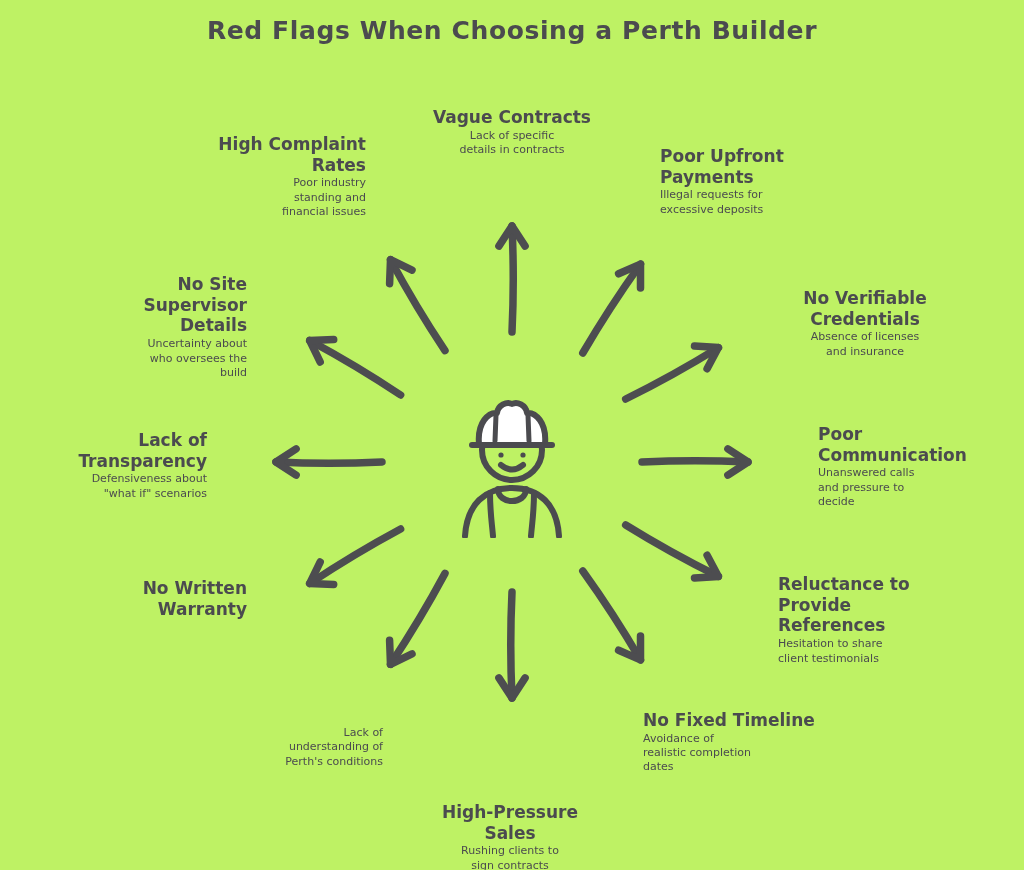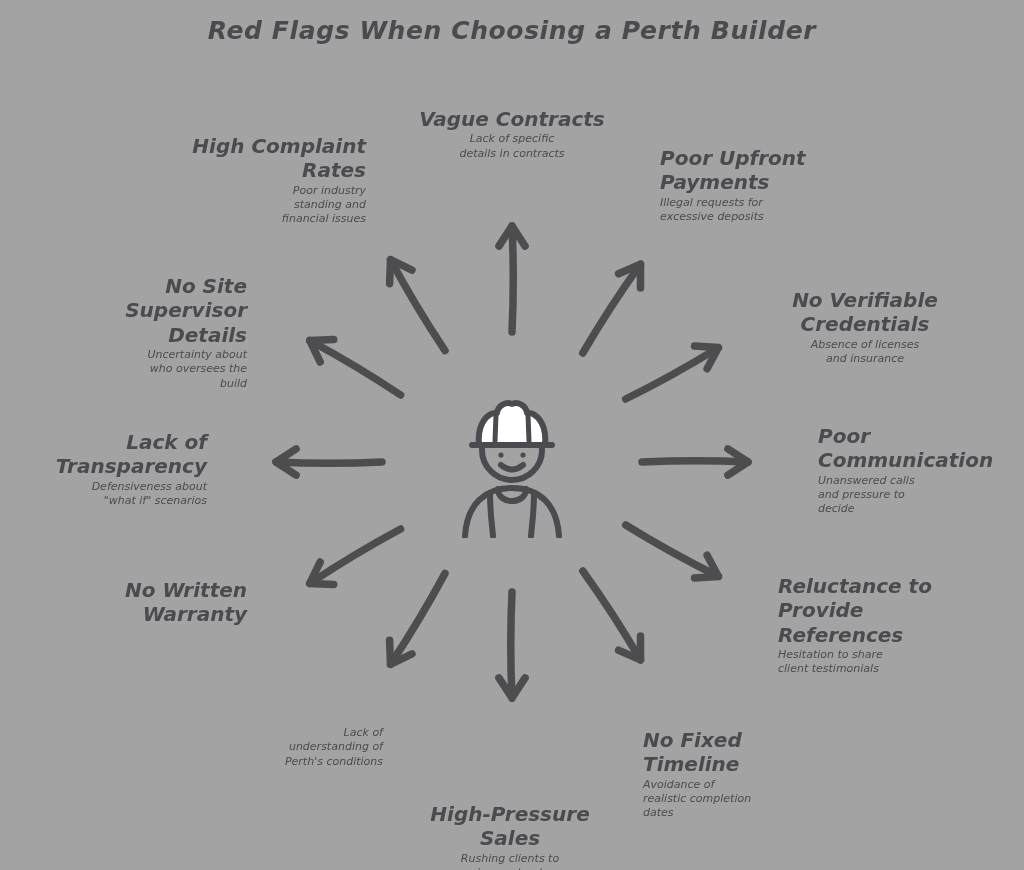--- a/index.html
+++ b/index.html
@@ -2,24 +2,23 @@
 <html><head>
 <meta charset="utf-8">
 <style>
   * { margin: 0; padding: 0; box-sizing: border-box; }
   html, body { background: #ffffff; }
   body { font-family: "DejaVu Sans", "Liberation Sans", sans-serif; }
   .canvas {
     position: relative;
     width: 1024px;
     height: 870px;
-    background: #a3a3a3;
+    background: #bef264;
     overflow: hidden;
     color: #4b4b4f;
-    font-style: italic;
   }
   .main-title {
     position: absolute;
     top: 16px;
     left: 0;
     width: 1024px;
     text-align: center;
     font-size: 25px;
     font-weight: bold;
     letter-spacing: 0.6px;
@@ -33,40 +32,40 @@
   .builder-icon-svg {
     position: absolute;
     left: 437px;
     top: 388px;
     width: 150px;
     height: 150px;
   }
   .node { position: absolute; color: #4b4b4f; }
   .node-title {
     font-weight: bold;
-    font-size: 20px;
+    font-size: 17px;
     line-height: 1.22;
     white-space: pre-line;
     margin-bottom: 1px;
   }
   .node-desc {
     font-size: 11px;
     line-height: 1.3;
     white-space: pre-line;
   }
   .align-left   { text-align: left; }
   .align-right  { text-align: right; }
   .align-center { text-align: center; }
   
   .n0  { left: 512px; top: 107px; transform: translateX(-50%); width: 190px; }
   .n1  { left: 660px; top: 146px; width: 170px; }
   .n2  { left: 780px; top: 288px; width: 170px; text-align: center; }
   .n3  { left: 818px; top: 424px; width: 160px; }
   .n4  { left: 778px; top: 574px; width: 170px; }
-  .n5  { left: 643px; top: 728px; width: 180px; }
+  .n5  { left: 643px; top: 710px; width: 180px; }
   .n6  { left: 510px; top: 802px; transform: translateX(-50%); width: 180px; }
   .n7  { right: 641px; top: 726px; width: 180px; }
   .n8  { right: 777px; top: 578px; width: 170px; }
   .n9  { right: 817px; top: 430px; width: 180px; }
   .n10 { right: 777px; top: 274px; width: 170px; }
   .n11 { right: 658px; top: 134px; width: 180px; }
 </style>
 </head>
 <body>
 

